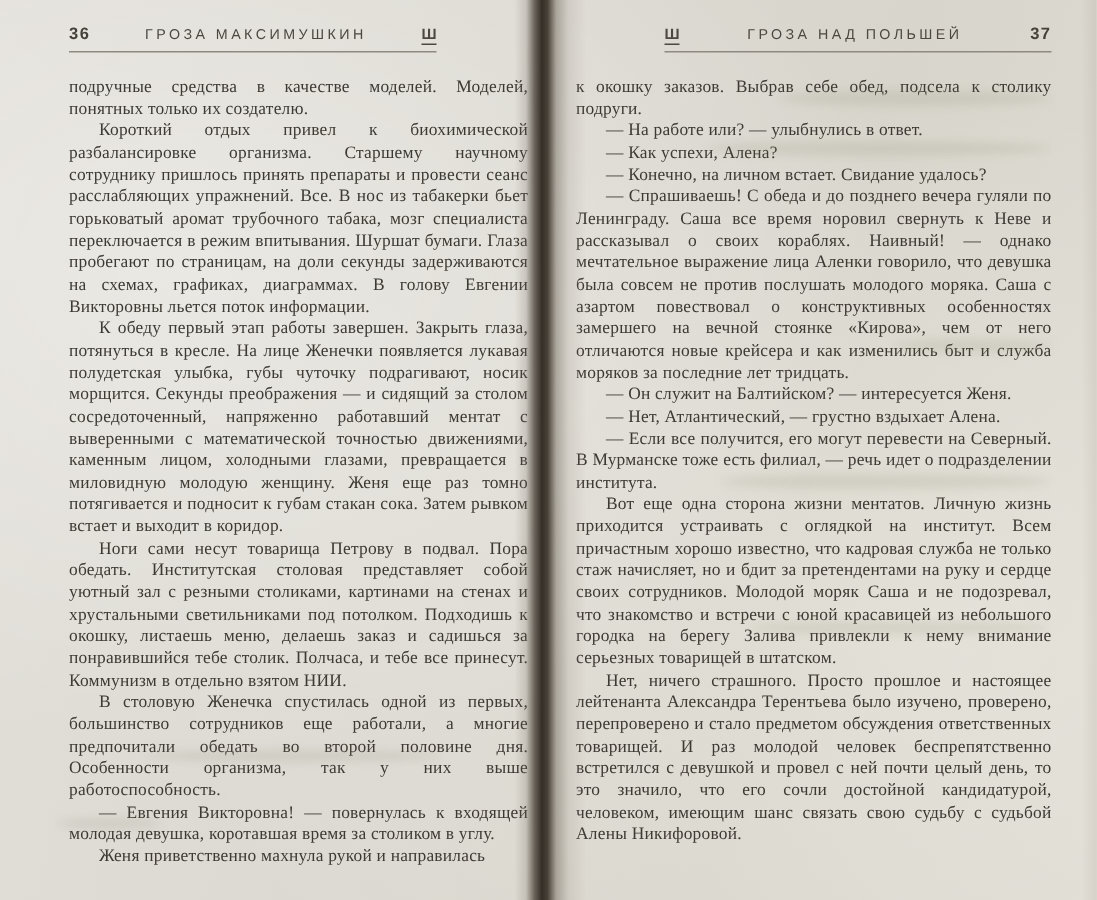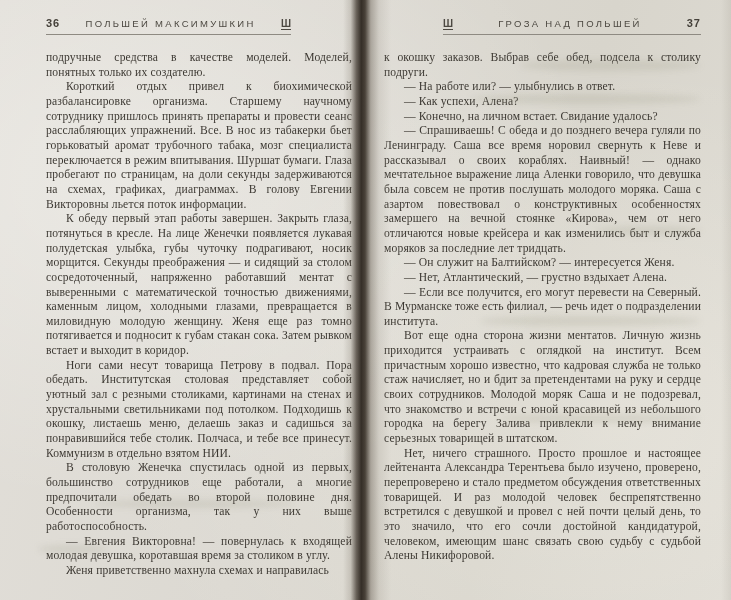--- a/index.html
+++ b/index.html
@@ -66,31 +66,31 @@
   }
 </style>
 </head>
 <body>
 
 <div class="scan">
 
   <div class="page page-left">
     <div class="running-head">
       <span class="pagenum">36</span>
-      <span class="head-title">ПОЛЬШЕЙ МАКСИМУШКИН</span>
+      <span class="head-title">ГРОЗА МАКСИМУШКИН</span>
       <span class="ornament">Ш</span>
     </div>
     <div class="body-text">
         <p class="para">подручные средства в качестве моделей. Моделей, понятных только их создателю.</p>
         <p class="para ind">Короткий отдых привел к биохимической разбалансировке организма. Старшему научному сотруднику пришлось принять препараты и провести сеанс расслабляющих упражнений. Все. В нос из табакерки бьет горьковатый аромат трубочного табака, мозг специалиста переключается в режим впитывания. Шуршат бумаги. Глаза пробегают по страницам, на доли секунды задерживаются на схемах, графиках, диаграммах. В голову Евгении Викторовны льется поток информации.</p>
         <p class="para ind">К обеду первый этап работы завершен. Закрыть глаза, потянуться в кресле. На лице Женечки появляется лукавая полудетская улыбка, губы чуточку подрагивают, носик морщится. Секунды преображения — и сидящий за столом сосредоточенный, напряженно работавший ментат с выверенными с математической точностью движениями, каменным лицом, холодными глазами, превращается в миловидную молодую женщину. Женя еще раз томно потягивается и подносит к губам стакан сока. Затем рывком встает и выходит в коридор.</p>
         <p class="para ind">Ноги сами несут товарища Петрову в подвал. Пора обедать. Институтская столовая представляет собой уютный зал с резными столиками, картинами на стенах и хрустальными светильниками под потолком. Подходишь к окошку, листаешь меню, делаешь заказ и садишься за понравившийся тебе столик. Полчаса, и тебе все принесут. Коммунизм в отдельно взятом НИИ.</p>
         <p class="para ind">В столовую Женечка спустилась одной из первых, большинство сотрудников еще работали, а многие предпочитали обедать во второй половине дня. Особенности организма, так у них выше работоспособность.</p>
         <p class="para ind">— Евгения Викторовна! — повернулась к входящей молодая девушка, коротавшая время за столиком в углу.</p>
-        <p class="para ind">Женя приветственно махнула схемах и направилась</p>
+        <p class="para ind">Женя приветственно махнула рукой и направилась</p>
       </div>
   </div>
 
   <div class="page page-right">
     <div class="running-head">
       <span class="ornament">Ш</span>
       <span class="head-title">ГРОЗА НАД ПОЛЬШЕЙ</span>
       <span class="pagenum">37</span>
     </div>
     <div class="body-text">

